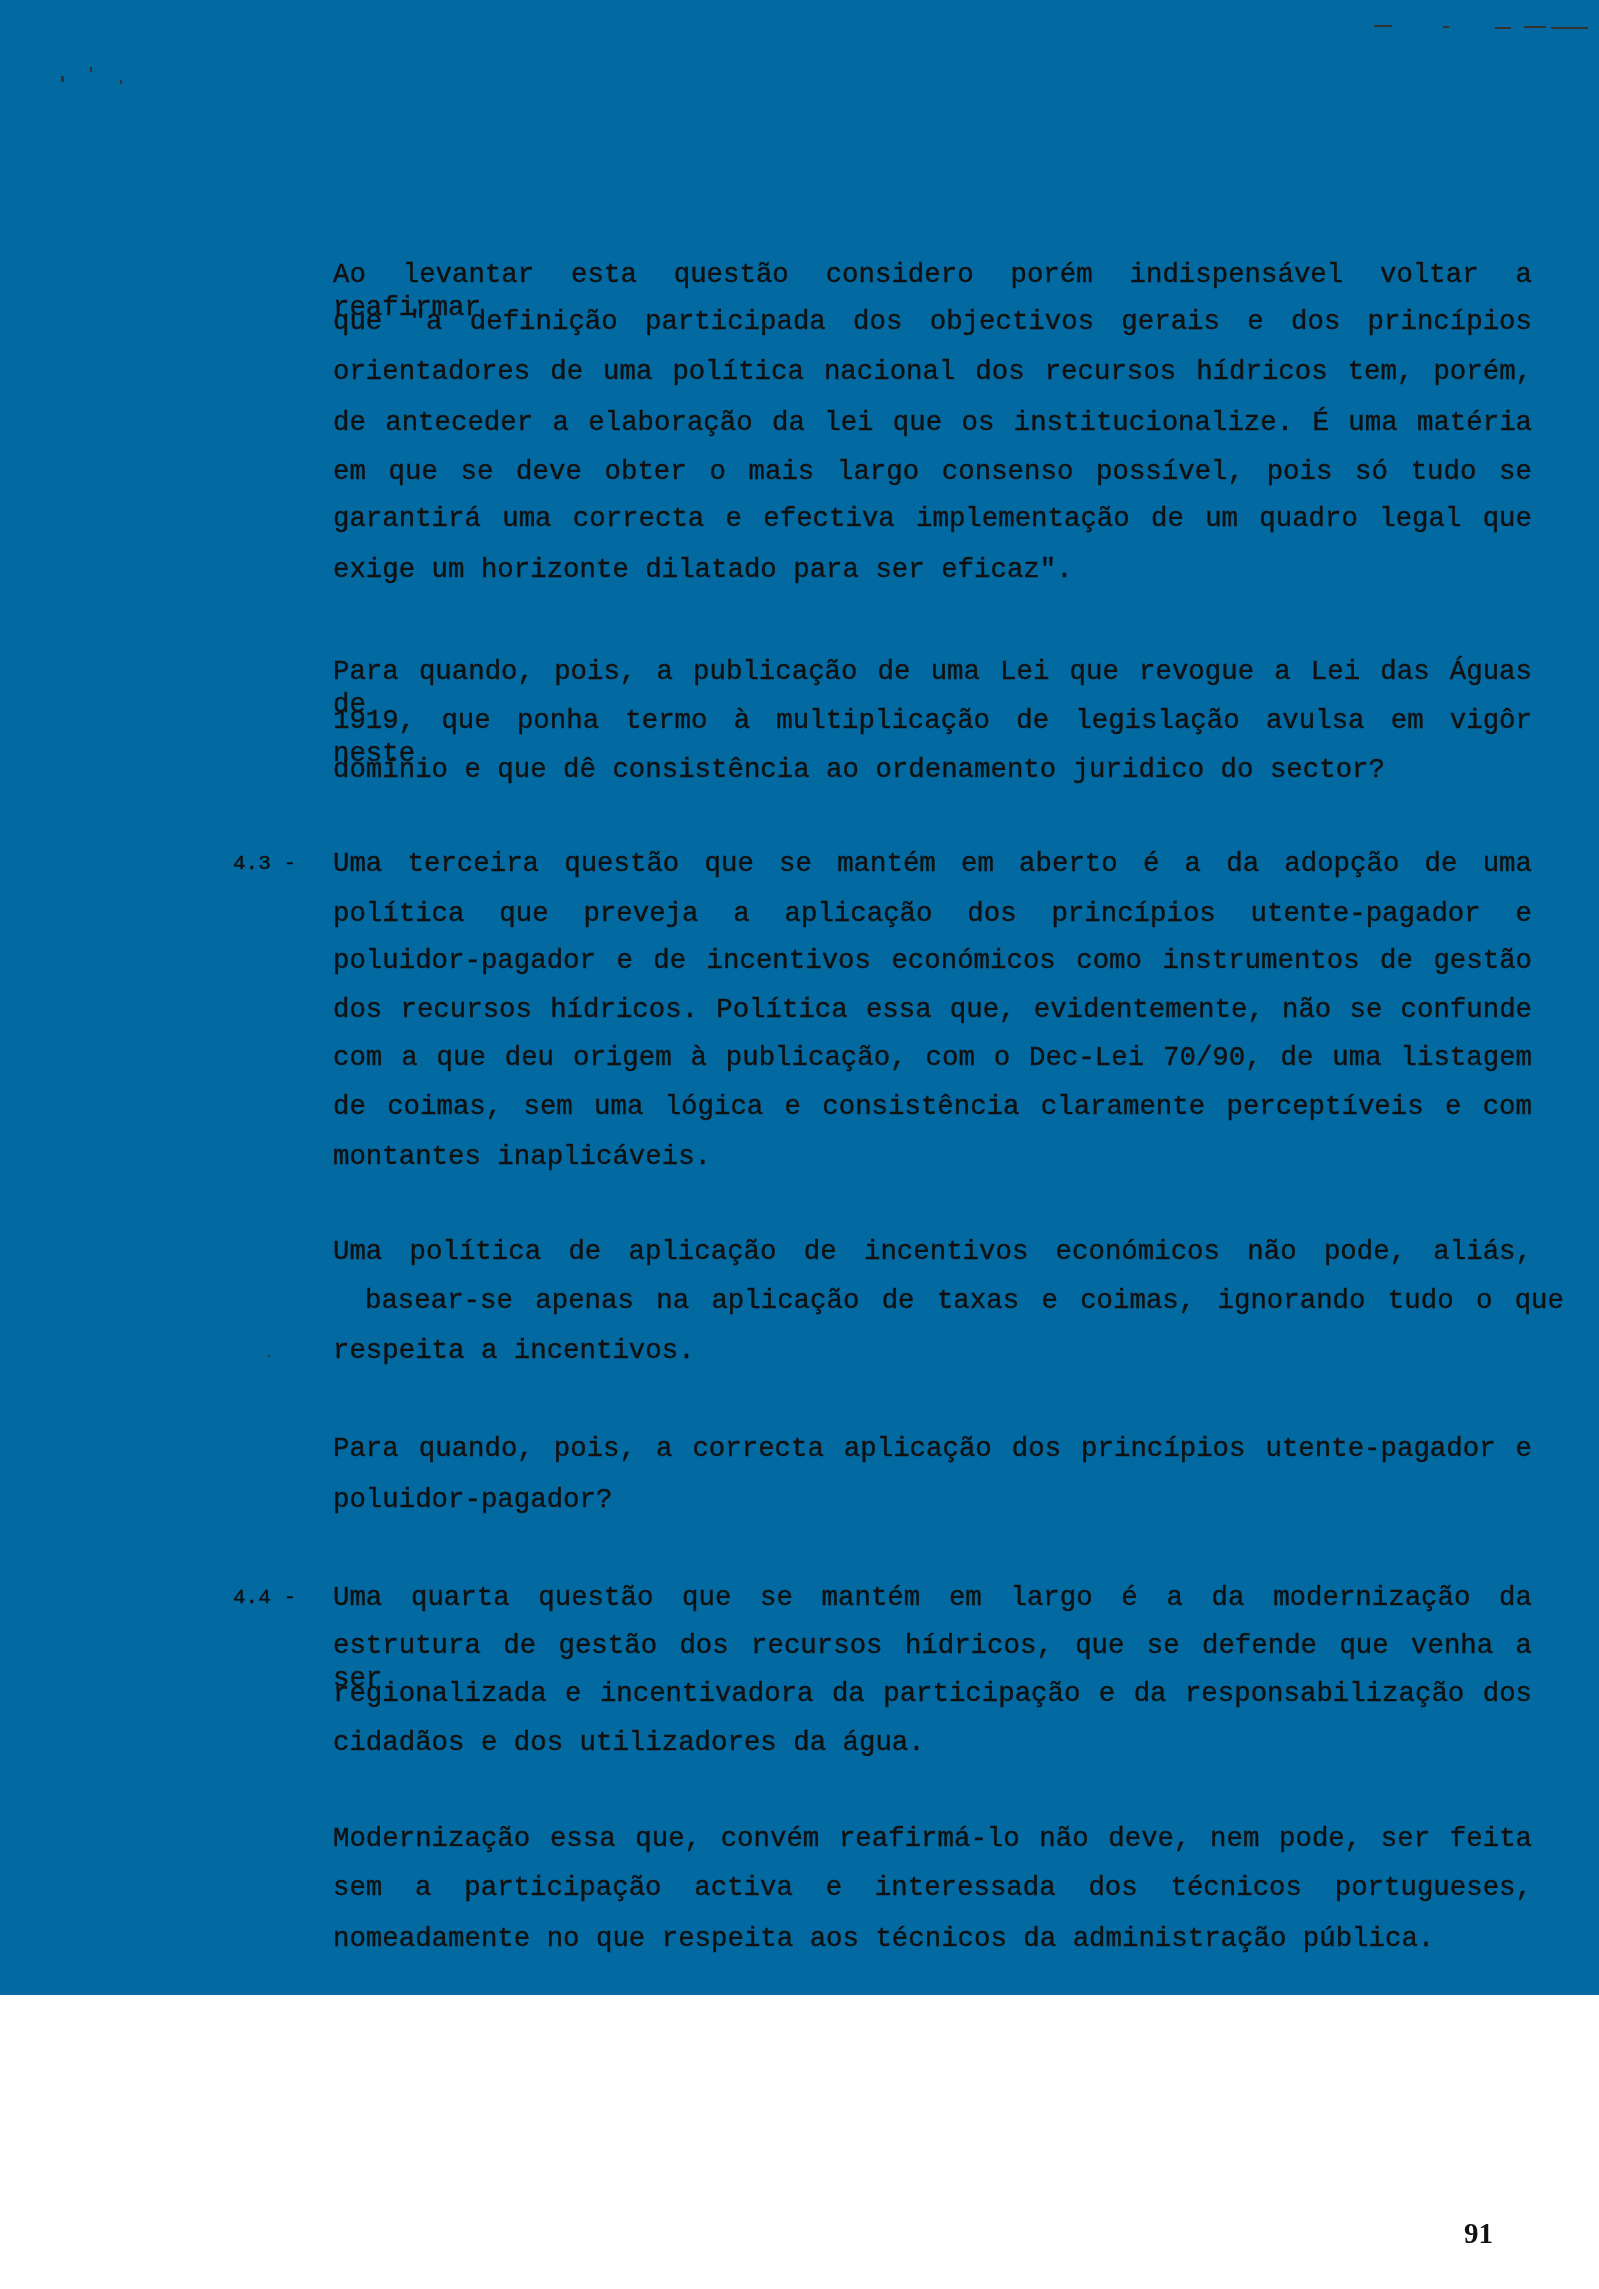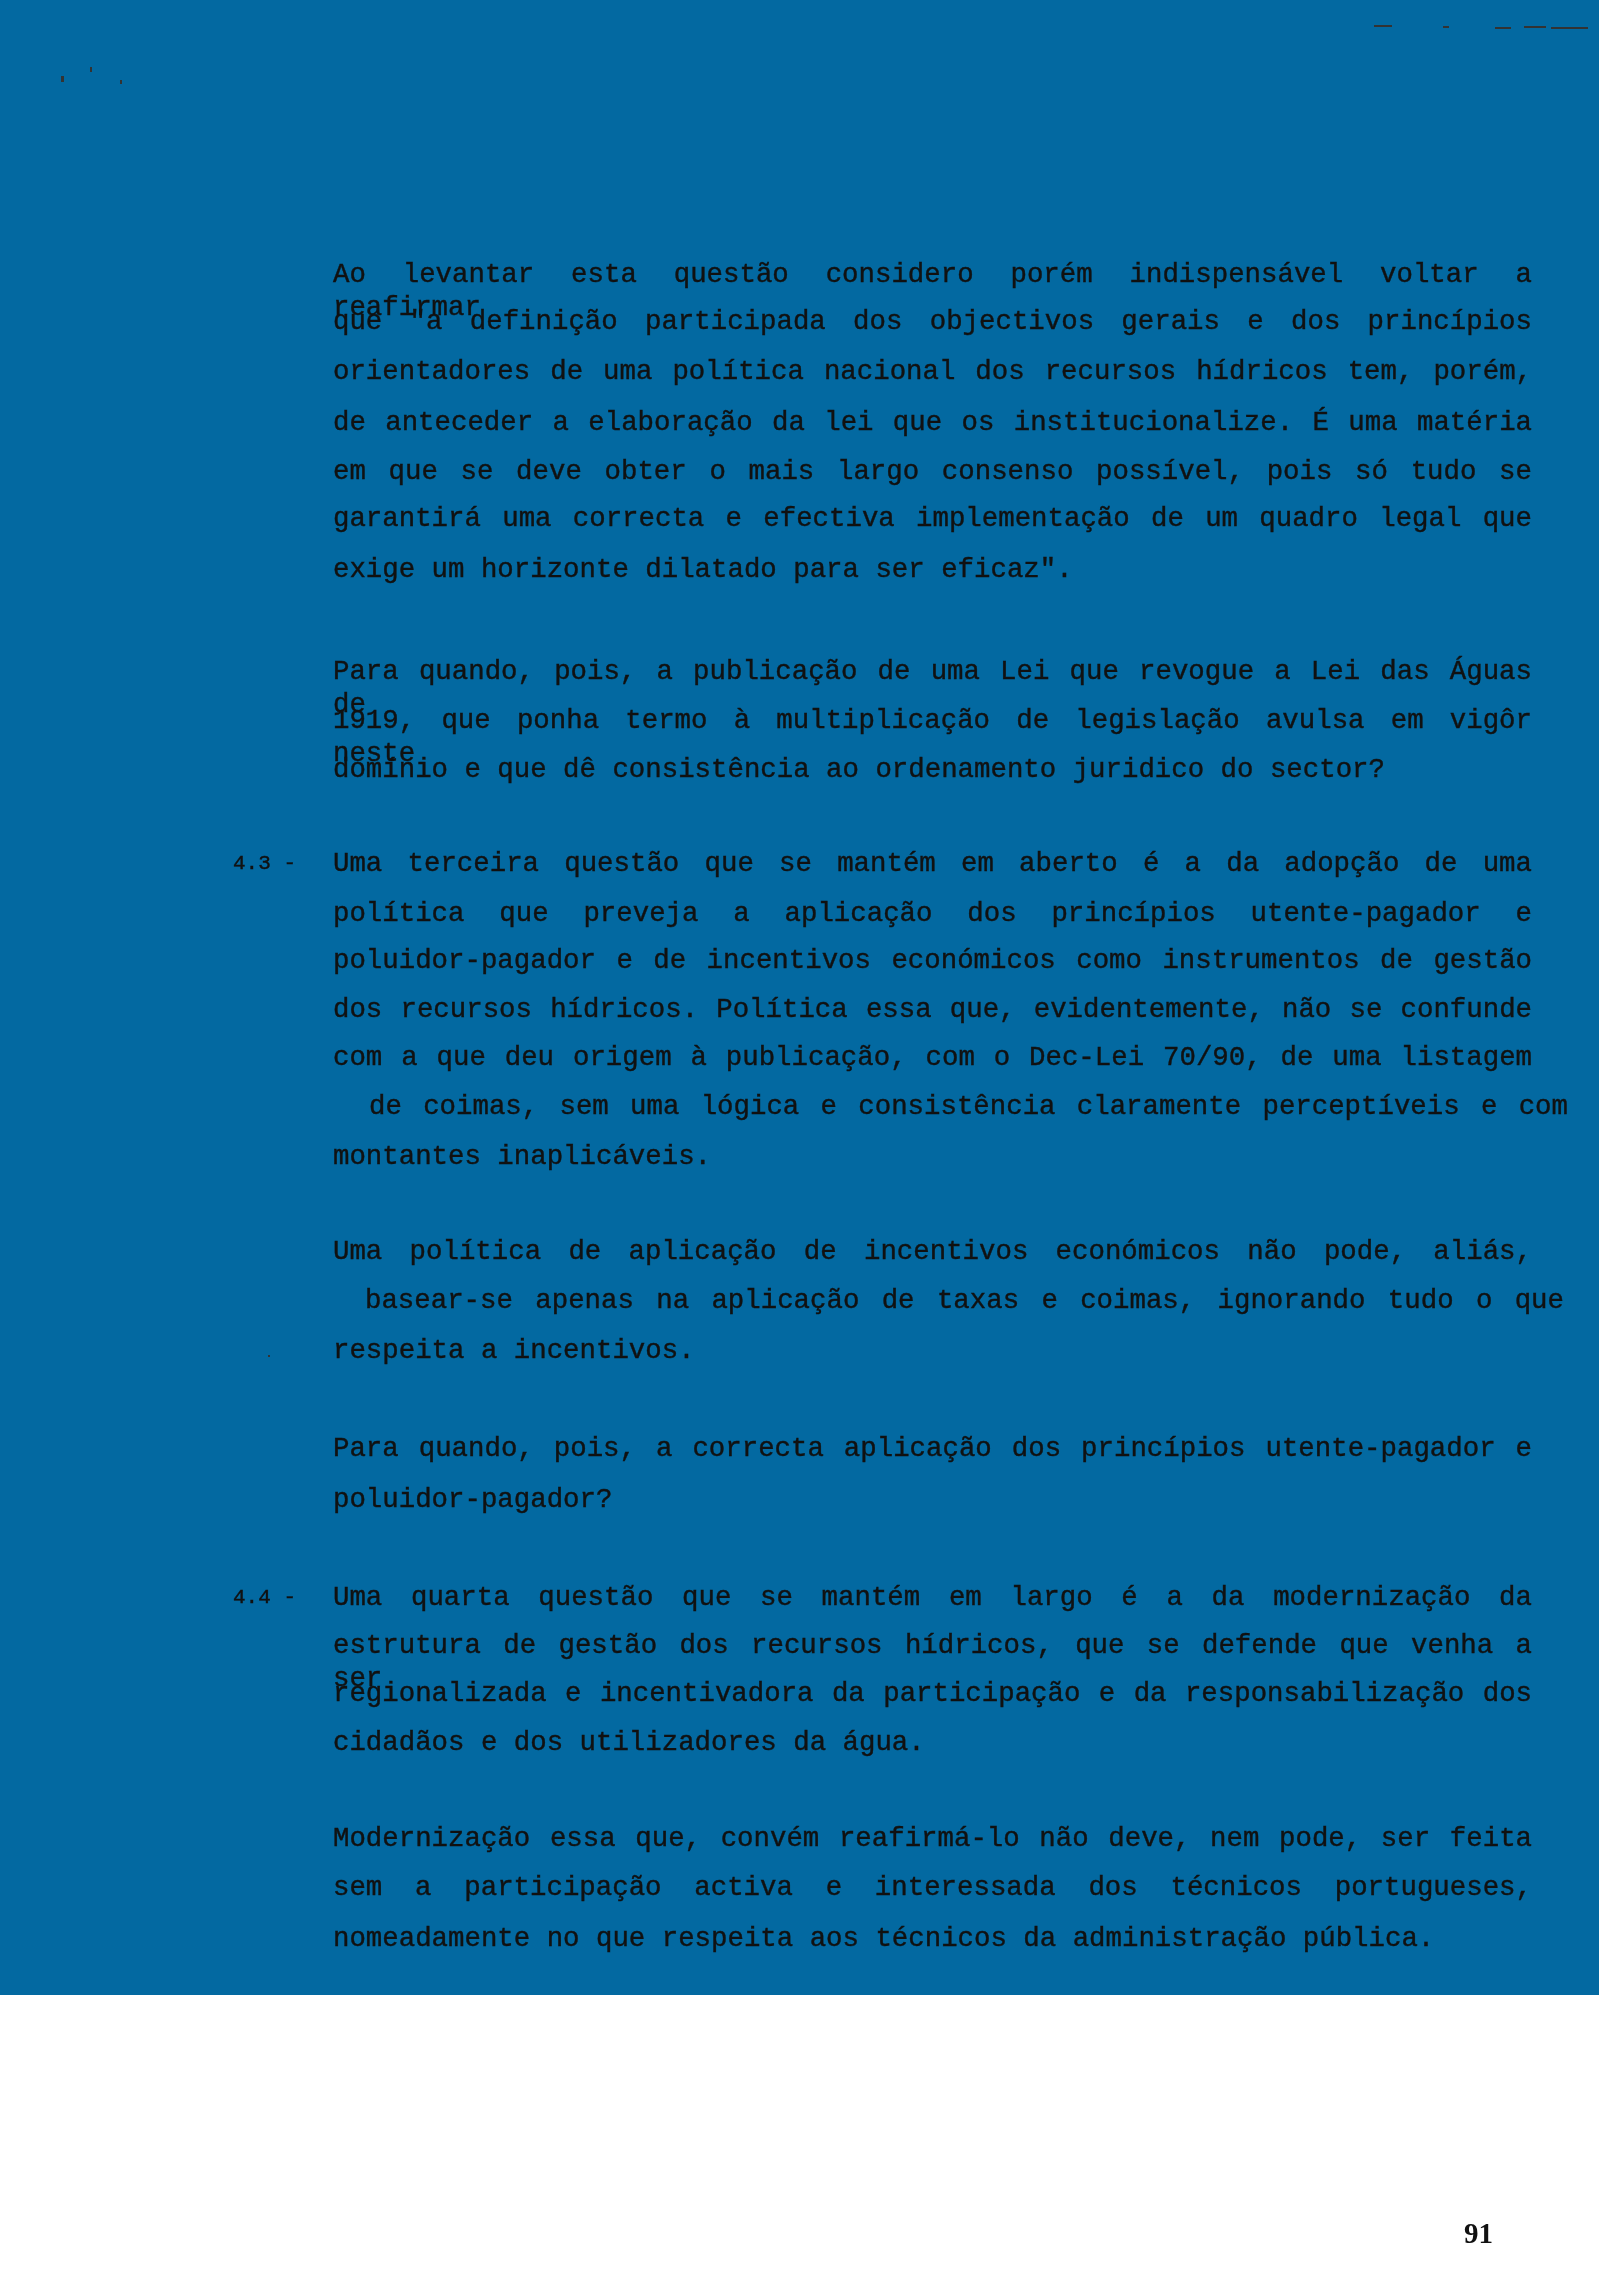--- a/index.html
+++ b/index.html
@@ -92,21 +92,21 @@
     <div class="line last" style="top:753px">domínio e que dê consistência ao ordenamento juridico do sector?</div>
   </div>
 
   <div>
     <div class="section-num" style="top:847px">4.3 -</div>
     <div class="line" style="top: 847px; white-space: normal;">Uma terceira questão que se mantém em aberto é a da adopção de uma</div>
     <div class="line" style="top: 897px; white-space: normal;">política que preveja a aplicação dos princípios utente-pagador e</div>
     <div class="line" style="top: 944px; white-space: normal;">poluidor-pagador e de incentivos económicos como instrumentos de gestão</div>
     <div class="line" style="top: 993px; white-space: normal; font-family: Liberation Mono, monospace;">dos recursos hídricos.  Política essa que, evidentemente, não se confunde</div>
     <div class="line" style="top: 1041px; white-space: normal;">com a que deu origem à publicação, com o Dec-Lei 70/90, de uma listagem</div>
-    <div class="line" style="top: 1090px; white-space: normal; margin-left: 36px;">de coimas, sem uma lógica e consistência claramente perceptíveis e com</div>
+    <div class="line" style="top: 1090px; white-space: normal;">de coimas, sem uma lógica e consistência claramente perceptíveis e com</div>
     <div class="line last" style="top:1140px">montantes inaplicáveis.</div>
   </div>
 
   <div>
     <div class="line" style="top: 1235px; white-space: normal;">Uma política de aplicação de incentivos económicos não pode, aliás,</div>
     <div class="line" style="top: 1284px; white-space: normal; margin-left: 32px;">basear-se apenas na aplicação de taxas e coimas, ignorando tudo o que</div>
     <div class="line last" style="top:1334px">respeita a incentivos.</div>
   </div>
   <div class="speck" style="left:268px;top:1355px;width:2px;height:2px;"></div>
 

